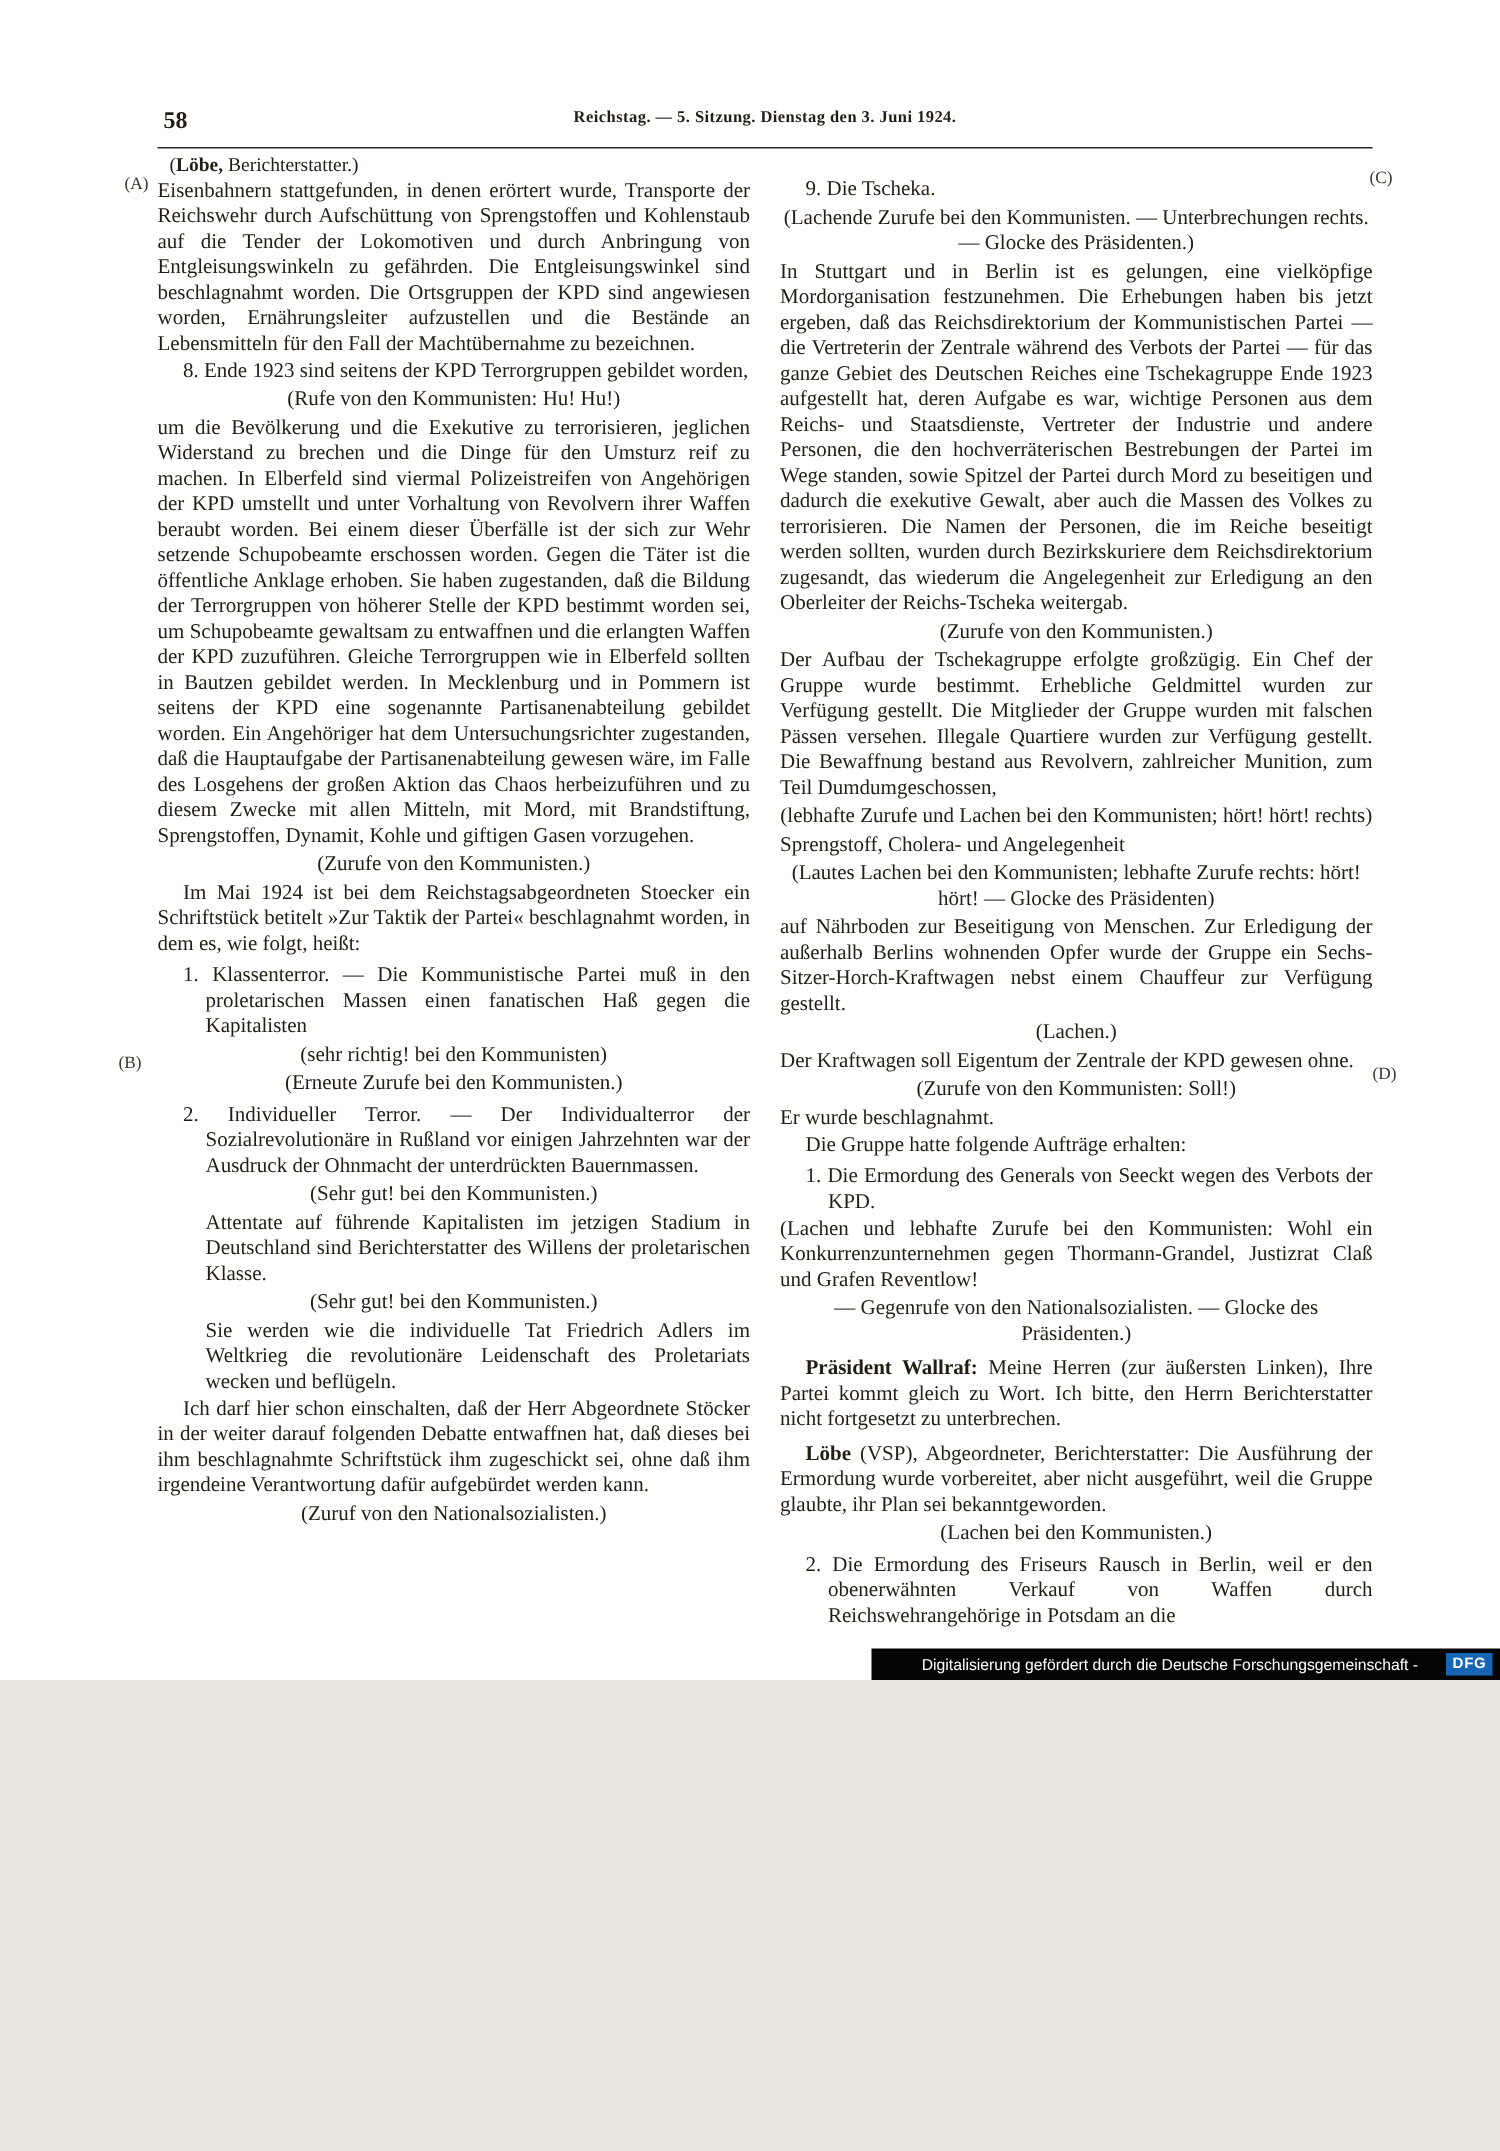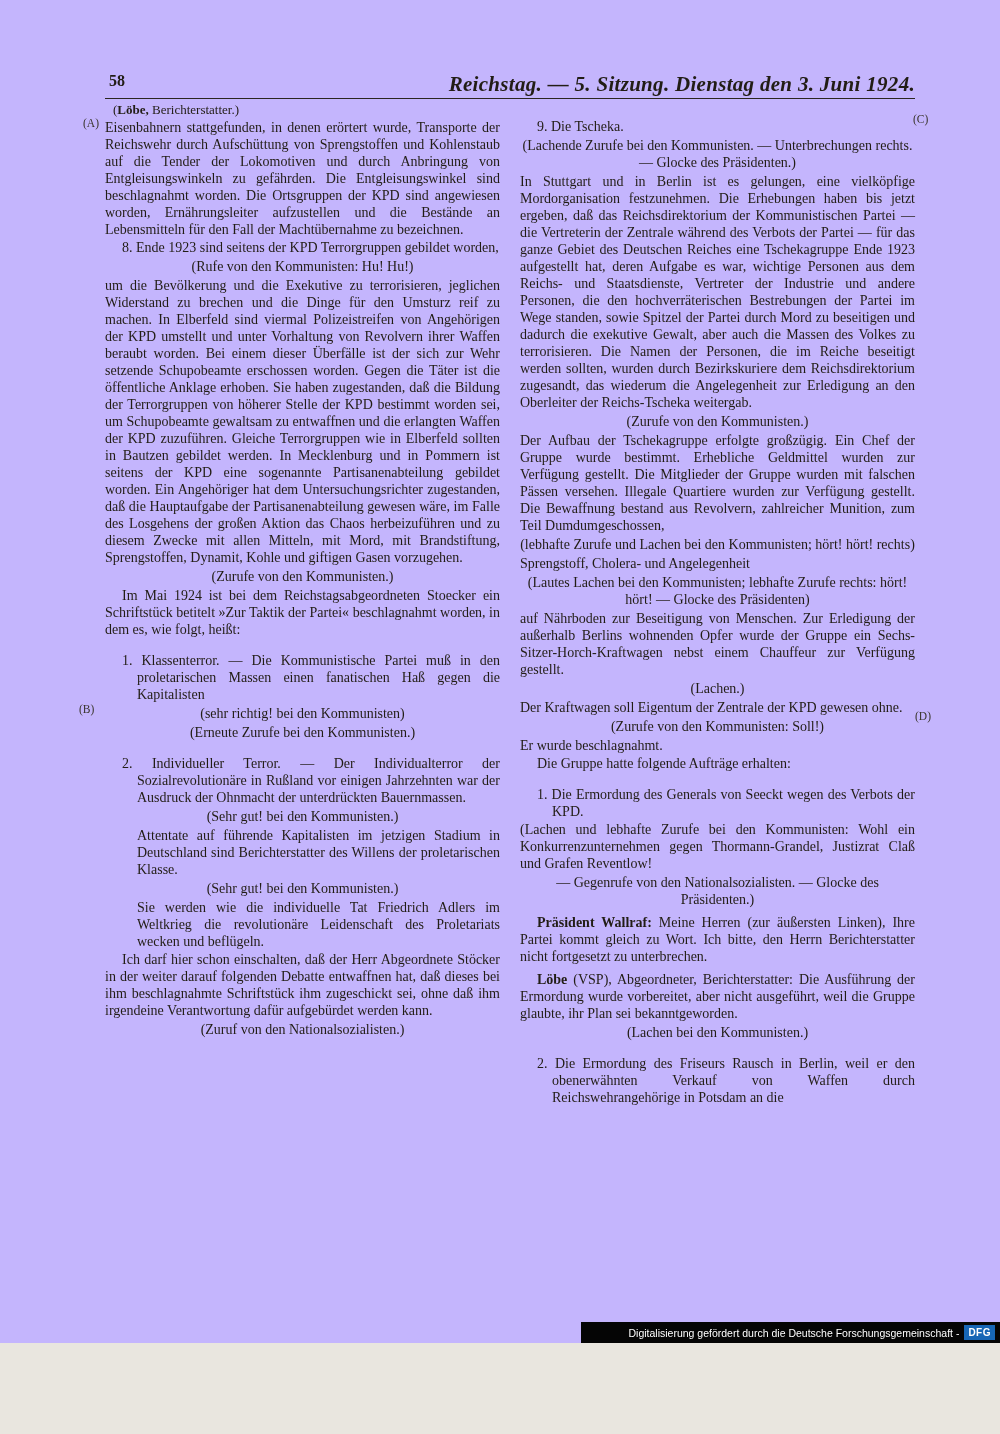--- a/index.html
+++ b/index.html
@@ -3,51 +3,51 @@
 <meta charset="utf-8">
 <style>
   html,body{margin:0;padding:0;}
   body{
     width:1000px;height:1434px;
     background:#e9e6df;
     font-family:"Liberation Serif","DejaVu Serif",serif;
     color:#221d15;
   }
   .page{
-    position:relative;width:1000px;height:1343px;
-    background:#c4b5fd;overflow:hidden;
+    position:relative;width:1000px;height:1120px;
+    background:#ffffff;overflow:hidden;
   }
   .header{position:absolute;top:72px;left:105px;width:810px;height:24px;}
   .pagenum{position:absolute;left:4px;top:0;font-size:16px;font-weight:bold;}
-  .headtitle{display:block;width:100%;text-align:right;font-size:21px;font-weight:bold;letter-spacing:.3px;font-style:italic;}
+  .headtitle{display:block;width:100%;text-align:center;font-size:11px;font-weight:bold;letter-spacing:.3px;}
   .rule{position:absolute;top:98px;left:105px;width:810px;border-top:1.6px solid #2b2620;}
   .marker{position:absolute;font-size:11.5px;color:#3a352c;font-family:"Liberation Serif",serif;}
   .marker-a{left:83px;top:117px;}
   .marker-b{left:79px;top:703px;}
   .marker-c{left:913px;top:113px;}
   .marker-d{left:915px;top:710px;}
   .columns{
     position:absolute;left:105px;top:101px;width:810px;
     display:flex;gap:20px;align-items:flex-start;
   }
   .col{width:396px;font-size:14px;line-height:17px;}
   .col-right{padding-top:17px;}
   .para{margin:0 0 1px 0;text-align:justify;}
   .note{text-align:left;text-indent:8px;font-size:13px;}
   .body{text-indent:17px;}
   .flush{text-indent:0;}
   .center{text-align:center;text-indent:0;margin:2px 0;}
-  .list{padding-left:32px;text-indent:-15px;margin-top:14px;}
+  .list{padding-left:32px;text-indent:-15px;margin-top:4px;}
   .cont{padding-left:32px;text-indent:0;}
   .speaker{text-indent:17px;margin-top:6px;}
   .para b{font-weight:bold;}
   .footer{
     position:absolute;right:0;bottom:0;height:21px;min-width:402px;
     background:#050505;color:#fff;
-    display:flex;align-items:center;justify-content:flex-end;gap:5px;
+    display:flex;align-items:center;justify-content:flex-end;gap:19px;
     padding:0 5px 0 12px;
     font-family:"Liberation Sans","DejaVu Sans",sans-serif;font-size:10.5px;
   }
   .dfg{
     background:#1766b5;color:#fff;font-weight:bold;
     padding:0 4px;height:15px;line-height:15px;font-size:10px;letter-spacing:.5px;
   }
   .stray{position:absolute;left:92px;top:1338px;font-size:11px;color:#6b6458;letter-spacing:2px;}
 </style>
 </head>

